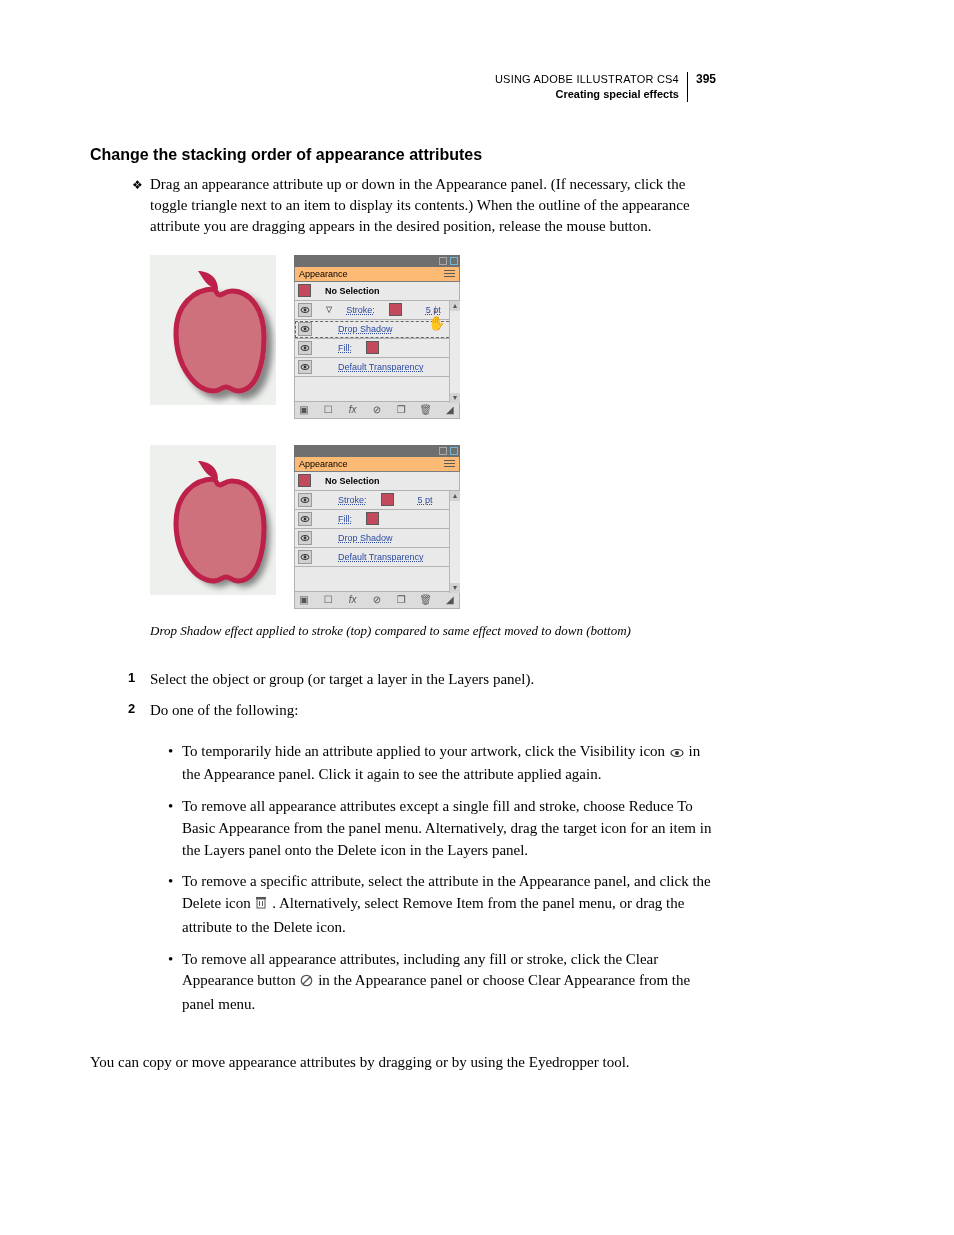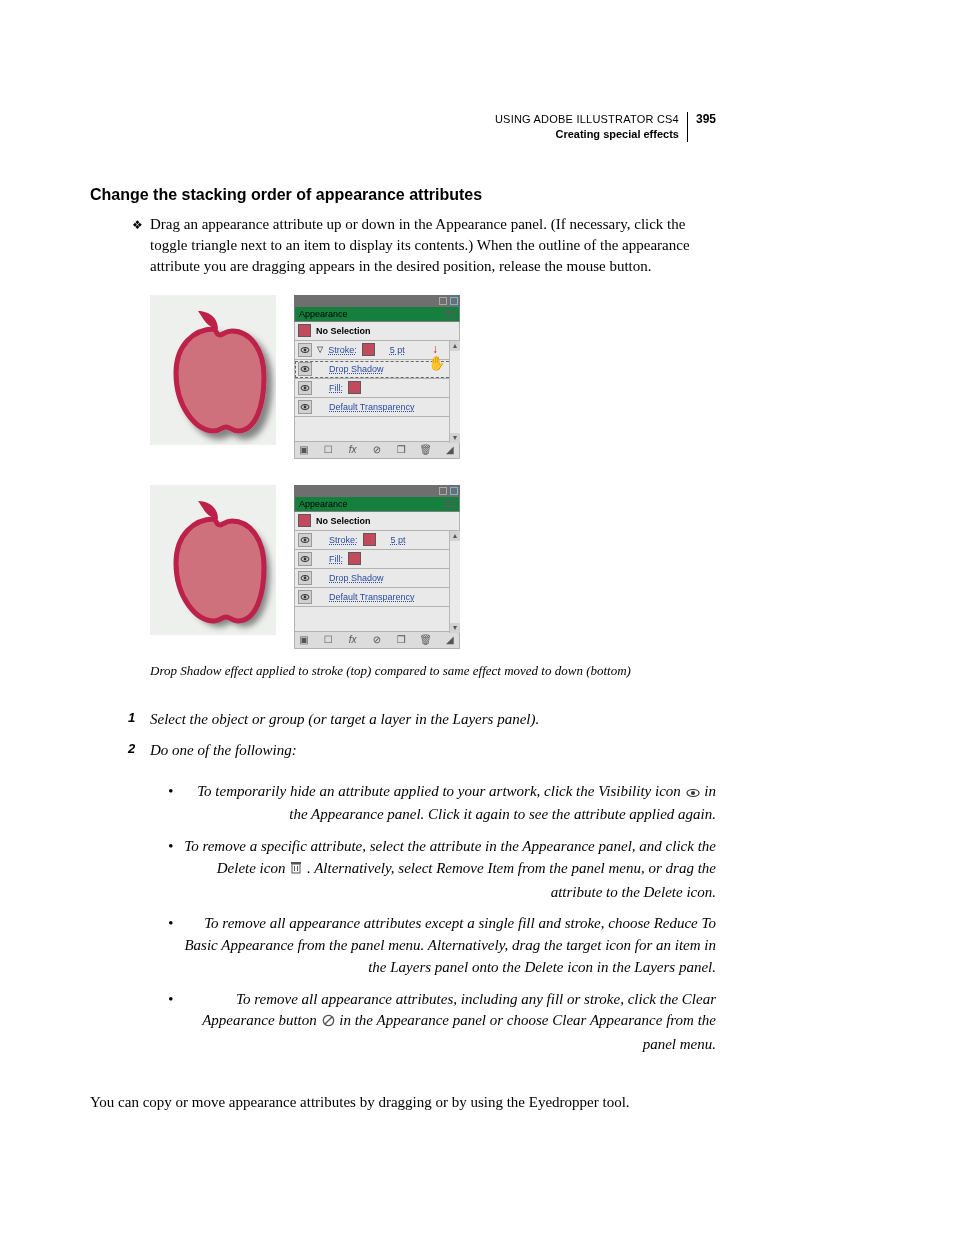--- a/index.html
+++ b/index.html
@@ -4,21 +4,21 @@
 <style>
   body {
     margin: 0;
     padding: 0;
     background: #fff;
     font-family: "Minion Pro", Georgia, "Times New Roman", serif;
     color: #000;
     width: 954px;
   }
   .page {
-    padding: 112px 90px 60px 90px;
+    padding: 72px 90px 60px 90px;
     box-sizing: border-box;
     width: 806px;
   }
   .running-head {
     display: flex;
     justify-content: flex-end;
     align-items: flex-start;
     gap: 8px;
     font-family: "Myriad Pro", Arial, Helvetica, sans-serif;
     font-size: 11px;
@@ -73,21 +73,20 @@
     list-style: none;
     padding: 0;
     margin: 0;
     counter-reset: step;
   }
   ol.steps > li {
     counter-increment: step;
     position: relative;
     padding-left: 0;
     margin-bottom: 10px;
-    font-style: italic;
   }
   ol.steps > li::before {
     content: counter(step);
     position: absolute;
     left: -22px;
     top: 1px;
     font-family: "Myriad Pro", Arial, Helvetica, sans-serif;
     font-size: 13px;
     font-weight: 700;
   }
@@ -95,21 +94,20 @@
     list-style: none;
     padding: 0;
     margin: 6px 0 0 18px;
   }
   ul.sub > li {
     position: relative;
     padding-left: 14px;
     margin-bottom: 10px;
     font-size: 15px;
     line-height: 1.45;
-    text-align: right;
   }
   ul.sub > li::before {
     content: "•";
     position: absolute;
     left: 0;
     top: 0;
   }
   .figure {
     margin: 18px 0 10px 0;
   }
@@ -156,41 +154,41 @@
     display: flex;
     justify-content: flex-end;
     align-items: center;
     padding: 0 2px;
     gap: 3px;
   }
   .panel-tabbar .sq {
     width: 6px; height: 6px; border: 1px solid #a9a9a9;
   }
   .panel-title {
-    background: #15803d;
+    background: #fdba74;
     border: 1px solid #7d7d7d;
     border-top: none;
     padding: 2px 4px;
     display: flex;
     justify-content: space-between;
     align-items: center;
   }
   .panel-title .menu {
     width: 11px; height: 8px;
     background: repeating-linear-gradient(#5a5a5a 0 1px, transparent 1px 3px);
   }
   .row {
     background: #e9e9e9;
     border: 1px solid #b2b2b2;
     border-top: none;
     display: flex;
     align-items: center;
     min-height: 16px;
     padding: 1px 3px;
-    gap: 5px;
+    gap: 14px;
   }
   .row .eye {
     width: 12px; height: 12px; border: 1px solid #9a9a9a; background: #d0d0d0;
     display:flex; align-items:center; justify-content:center;
   }
   .row .swatch {
     width: 11px; height: 11px; border: 1px solid #5a5a5a; background: #c24a5c;
   }
   .row .lbl {
     flex: 0 0 auto;
@@ -478,33 +476,33 @@
           <li>
             <span>To temporarily hide an attribute applied to your artwork, click the Visibility icon </span>
             <span class="inline-icon">
               <svg width="14" height="10">
                   <ellipse cx="7" cy="5" rx="6" ry="3.5" fill="none" stroke="#333" stroke-width="1.2"></ellipse>
                   <circle cx="7" cy="5" r="2" fill="#333"></circle>
                 </svg>
             </span>
             <span> in the Appearance panel. Click it again to see the attribute applied again.</span>
           </li>
+          <li>To remove all appearance attributes except a single fill and stroke, choose Reduce To Basic Appearance from the panel menu. Alternatively, drag the target icon for an item in the Layers panel onto the Delete icon in the Layers panel.</li>
           <li>
             <span>To remove a specific attribute, select the attribute in the Appearance panel, and click the Delete icon </span>
             <span class="inline-icon">
               <svg width="12" height="14">
                   <rect x="2" y="3" width="8" height="9" fill="none" stroke="#555" stroke-width="1"></rect>
                   <rect x="1" y="1" width="10" height="2" fill="#555"></rect>
                   <line x1="4.5" y1="5" x2="4.5" y2="10" stroke="#555"></line>
                   <line x1="7.5" y1="5" x2="7.5" y2="10" stroke="#555"></line>
                 </svg>
             </span>
             <span> . Alternatively, select Remove Item from the panel menu, or drag the attribute to the Delete icon.</span>
           </li>
-          <li>To remove all appearance attributes except a single fill and stroke, choose Reduce To Basic Appearance from the panel menu. Alternatively, drag the target icon for an item in the Layers panel onto the Delete icon in the Layers panel.</li>
           <li>
             <span>To remove all appearance attributes, including any fill or stroke, click the Clear Appearance button </span>
             <span class="inline-icon">
               <svg width="13" height="13">
                   <circle cx="6.5" cy="6.5" r="5.2" fill="none" stroke="#555" stroke-width="1.3"></circle>
                   <line x1="2.8" y1="10.2" x2="10.2" y2="2.8" stroke="#555" stroke-width="1.3"></line>
                 </svg>
             </span>
             <span> in the Appearance panel or choose Clear Appearance from the panel menu.</span>
           </li>

